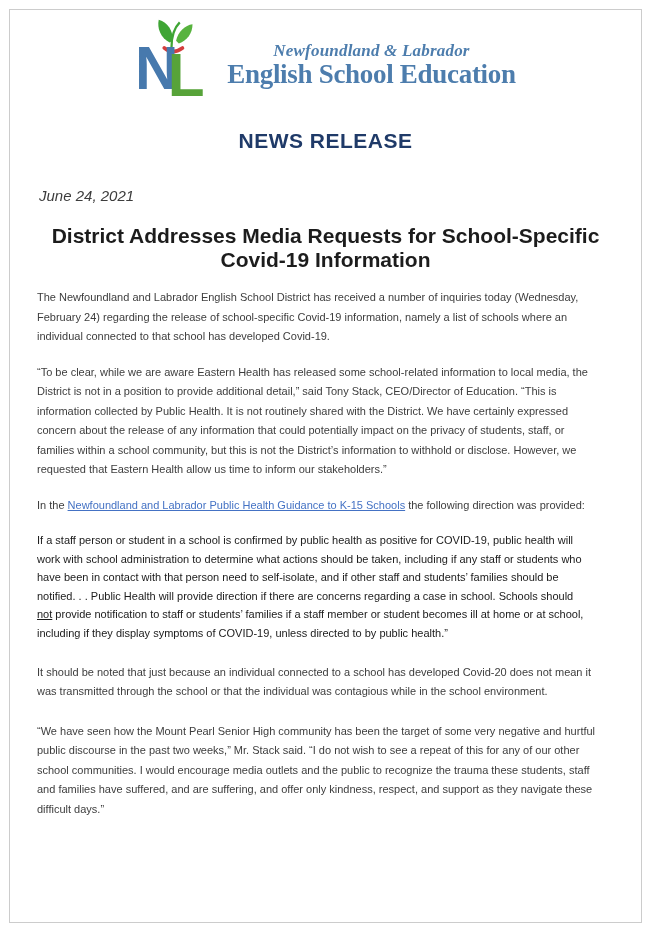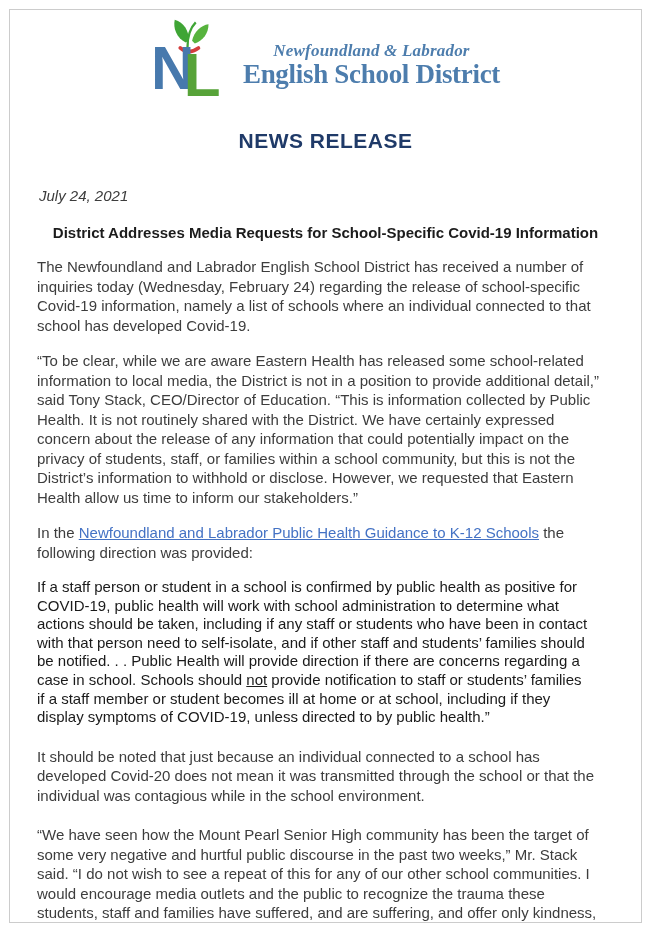--- a/index.html
+++ b/index.html
@@ -65,28 +65,28 @@
   }
   .date-line {
     margin: 34px 0 0 2px;
     font-size: 15px;
     font-style: italic;
     color: #3d3d3d;
   }
   .headline {
     margin: 20px 0 0 0;
     text-align: center;
-    font-size: 15px;
+    font-size: 21px;
     font-weight: bold;
     color: #1c1c1c;
   }
   
   .body-p {
     margin: 16px 12px 0 0;
-    font-size: 15px;
+    font-size: 11px;
     line-height: 19.5px;
     color: #3d3d3d;
   }
   .body-p.spaced { margin-top: 20px; }
   .body-p.bold {
     font-weight: normal;
     color: #1a1a1a;
     line-height: 18.6px;
     padding-right: 14px;
   }
@@ -112,35 +112,35 @@
       <path d="M45 25 C47 15 55 8 63 7 C63 17 57 25 48 28 Z" fill="#57b33e"></path>
 
       <path d="M32 33 Q41 41 52 33" stroke="#d43d3d" stroke-width="4" fill="none" stroke-linecap="round"></path>
 
       <text x="0" y="78" font-size="66" fill="#4779ad">N</text>
 
       <text x="36" y="86" font-size="66" fill="#57a339">L</text>
     </svg>
     <div class="logo-text">
       <div class="org-line1">Newfoundland &amp; Labrador</div>
-      <div class="org-line2">English School District</div>
+      <div class="org-line2">English School Education</div>
     </div>
   </header>
 
   <h1 class="release-title">NEWS RELEASE</h1>
 
-  <p class="date-line">July 24, 2021</p>
+  <p class="date-line">June 24, 2021</p>
 
   <h2 class="headline">District Addresses Media Requests for School-Specific Covid-19 Information</h2>
 
   <p class="body-p">The Newfoundland and Labrador English School District has received a number of inquiries today (Wednesday, February 24) regarding the release of school-specific Covid-19 information, namely a list of schools where an individual connected to that school has developed Covid-19.</p>
 
   <p class="body-p">“To be clear, while we are aware Eastern Health has released some school-related information to local media, the District is not in a position to provide additional detail,” said Tony Stack, CEO/Director of Education. “This is information collected by Public Health. It is not routinely shared with the District. We have certainly expressed concern about the release of any information that could potentially impact on the privacy of students, staff, or families within a school community, but this is not the District’s information to withhold or disclose. However, we requested that Eastern Health allow us time to inform our stakeholders.”</p>
 
-  <p class="body-p"><span>In the </span><a href="#" class="doc-link">Newfoundland and Labrador Public Health Guidance to K-12 Schools</a><span> the following direction was provided:</span></p>
+  <p class="body-p"><span>In the </span><a href="#" class="doc-link">Newfoundland and Labrador Public Health Guidance to K-15 Schools</a><span> the following direction was provided:</span></p>
 
   <p class="body-p bold"><span>If a staff person or student in a school is confirmed by public health as positive for COVID-19, public health will work with school administration to determine what actions should be taken, including if any staff or students who have been in contact with that person need to self-isolate, and if other staff and students’ families should be notified. . . Public Health will provide direction if there are concerns regarding a case in school. Schools should </span><span class="u">not</span><span> provide notification to staff or students’ families if a staff member or student becomes ill at home or at school, including if they display symptoms of COVID-19, unless directed to by public health.”</span></p>
 
   <p class="body-p spaced">It should be noted that just because an individual connected to a school has developed Covid-20 does not mean it was transmitted through the school or that the individual was contagious while in the school environment.</p>
 
   <p class="body-p spaced">“We have seen how the Mount Pearl Senior High community has been the target of some very negative and hurtful public discourse in the past two weeks,” Mr. Stack said. “I do not wish to see a repeat of this for any of our other school communities. I would encourage media outlets and the public to recognize the trauma these students, staff and families have suffered, and are suffering, and offer only kindness, respect, and support as they navigate these difficult days.”</p>
 
 </div>
 
 </body></html>

